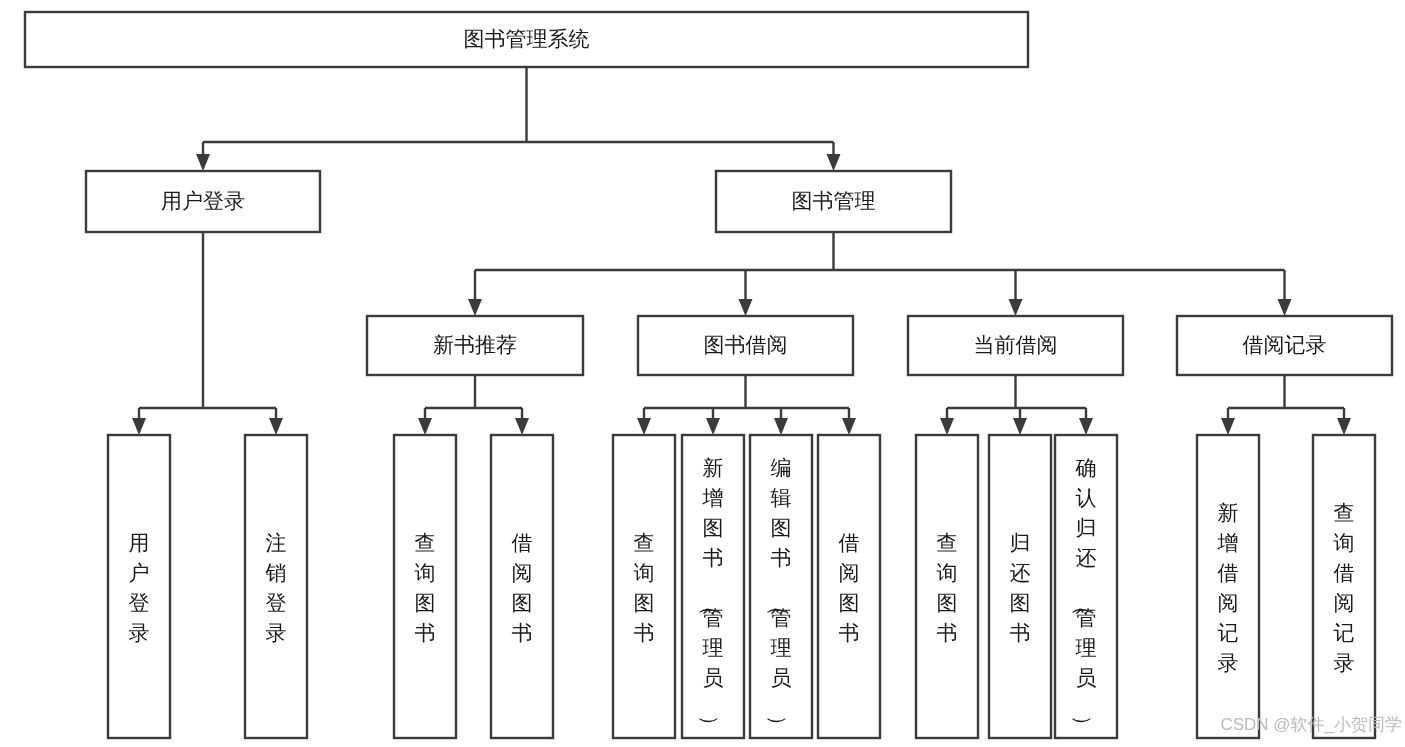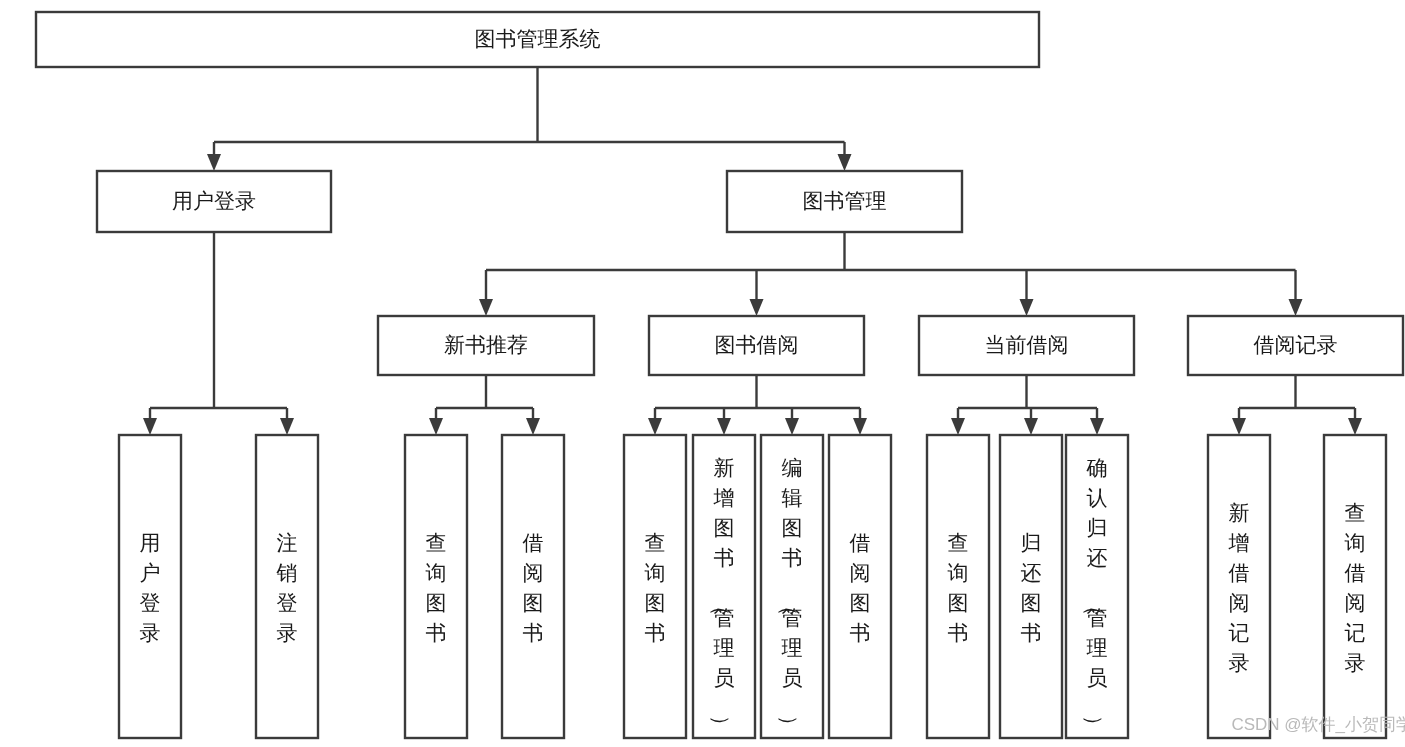--- a/index.html
+++ b/index.html
@@ -9,21 +9,21 @@
   }
   body {
     width: 1405px;
     height: 747px;
     font-family: "Liberation Sans", "DejaVu Sans", sans-serif;
     overflow: hidden;
     position: relative;
   }
   #diagram-root {
     position: absolute;
-    left: 16px;
+    left: 5px;
     top: 0;
     width: 1227px;
     height: 747px;
   }
   svg.flow {
     display: block;
     width: 1405px;
     height: 747px;
   }
   .node-rect {

